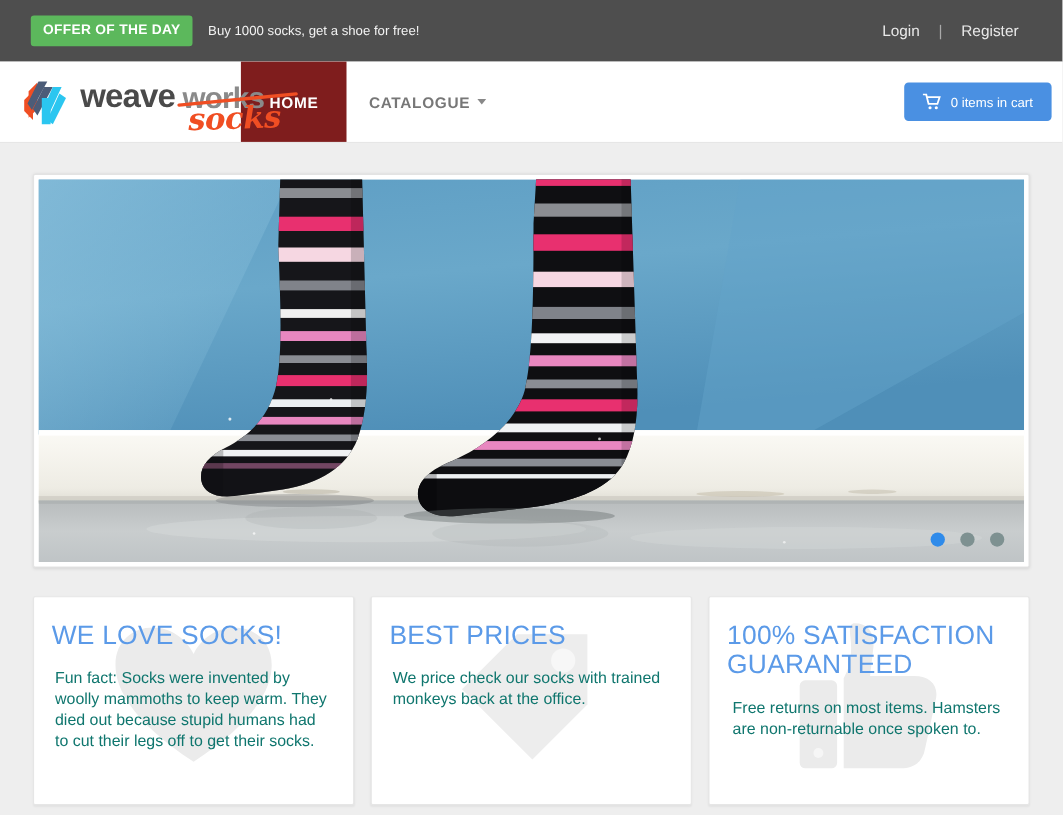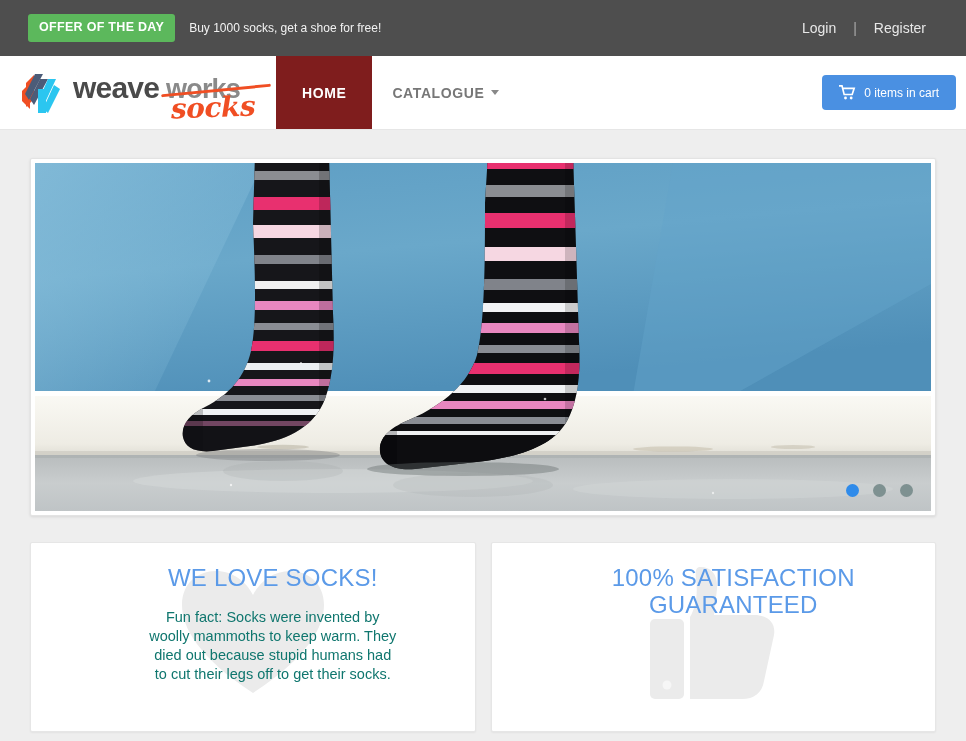--- a/index.html
+++ b/index.html
@@ -61,21 +61,21 @@
     background: #ffffff;
     display: flex;
     align-items: stretch;
     border-bottom: 1px solid #e6e6e6;
     position: relative;
   }
   .brand {
     display: flex;
     align-items: center;
     padding-left: 18px;
-    width: 276px;
+    width: 219px;
     cursor: pointer;
   }
   .brand-mark { width: 46px; height: 48px; flex: 0 0 46px; }
   .brand-word { margin-left: 9px; position: relative; width: 196px; height: 52px; }
   .brand-weave {
     position: absolute; left: 0; top: 4px;
     font-size: 30px; font-weight: bold; letter-spacing: -0.8px;
     color: #4a4a4a;
   }
   .brand-works {
@@ -190,22 +190,20 @@
     left: 50%; top: 50%;
     transform: translate(-50%,-50%);
     opacity: 1;
     pointer-events: none;
     z-index: 0;
   }
   .card-inner {
     position: relative;
     z-index: 1;
     padding: 22px 16px 0 16px;
-    text-align: center;
-    margin-left: 40px;
   }
   .card-title {
     color: #5b9ae8;
     font-size: 24px;
     font-weight: normal;
     letter-spacing: .2px;
     line-height: 1.12;
     margin: 0 0 16px 0;
   }
   .card-body {
@@ -429,32 +427,47 @@
         <path d="M75 128 C 20 92, 4 62, 4 40 C 4 18, 20 6, 38 6 C 54 6, 68 16, 75 30
                  C 82 16, 96 6, 112 6 C 130 6, 146 18, 146 40 C 146 62, 130 92, 75 128 Z" fill="#ebebeb"></path>
       </svg>
     </span>
     <div class="card-inner">
       <h3 class="card-title">WE LOVE SOCKS!</h3>
       <p class="card-body">Fun fact: Socks were invented by woolly mammoths to keep warm. They died out because stupid humans had to cut their legs off to get their socks.</p>
     </div>
   </div>
 
+  <div class="card">
+    <span class="card-watermark">
+      <svg width="150" height="140" viewBox="0 0 150 140" aria-hidden="true">
+        <g fill="#ededed">
+          <path d="M12 62 L62 12 L126 12 L126 76 L76 126 Z"></path>
+        </g>
+        <circle cx="104" cy="36" r="11" fill="#f7f7f7"></circle>
+      </svg>
+    </span>
+    <div class="card-inner">
+      <h3 class="card-title">BEST PRICES</h3>
+      <p class="card-body">We price check our socks with trained monkeys back at the office.</p>
+    </div>
+  </div>
 
   <div class="card wide">
     <span class="card-watermark">
       <svg width="150" height="144" viewBox="0 0 150 144" aria-hidden="true">
         <g fill="#ebebeb">
           <path d="M62 4 C 74 4, 80 12, 79 26 L 76 52 L 116 52
                    C 130 52, 138 60, 136 72 L 126 118
                    C 124 130, 116 136, 104 136 L 52 136 L 52 54
                    C 58 44, 60 30, 58 16 C 57 8, 58 4, 62 4 Z"></path>
           <rect x="12" y="56" width="34" height="80" rx="5"></rect>
         </g>
         <circle cx="29" cy="122" r="4.5" fill="#f6f6f6"></circle>
       </svg>
     </span>
     <div class="card-inner">
       <h3 class="card-title">100% SATISFACTION GUARANTEED</h3>
+      <p class="card-body">Free returns on most items. Hamsters are non-returnable once spoken to.</p>
     </div>
   </div>
 
 </div>
 
 </body></html>

